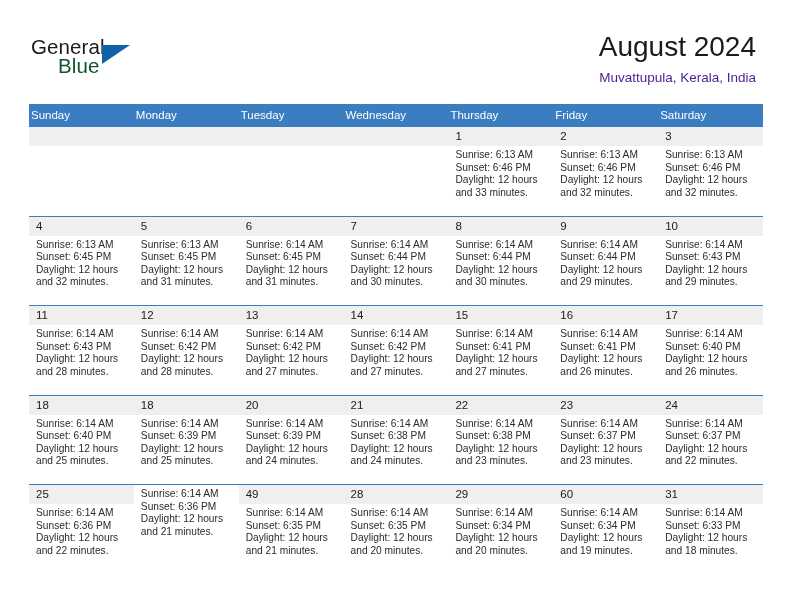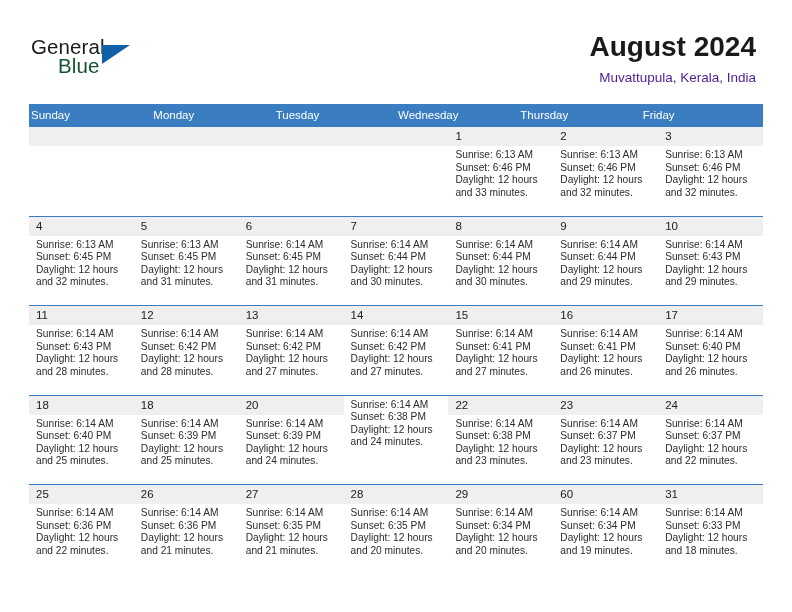--- a/index.html
+++ b/index.html
@@ -67,21 +67,21 @@
   }
 
   .title-block {
     position: absolute;
     right: 36px;
     top: 30px;
     text-align: right;
   }
   .cal-title {
     font-size: 28px;
-    font-weight: bold;
+    font-weight: normal;
     color: #1a1a1a;
     line-height: 34px;
     white-space: nowrap;
   }
   .cal-subtitle {
     margin-top: 5px;
     font-size: 13.5px;
     color: #4c1d95;
     line-height: 17px;
     white-space: nowrap;
@@ -169,20 +169,21 @@
   </div>
 
   <div class="calendar">
     <div class="weekdays">
       <div class="weekday">Sunday</div>
       <div class="weekday">Monday</div>
       <div class="weekday">Tuesday</div>
       <div class="weekday">Wednesday</div>
       <div class="weekday">Thursday</div>
       <div class="weekday">Friday</div>
+      <div class="weekday">Saturday</div>
     </div>
 
     <div class="week">
       <div class="day empty">
         <div class="day-num-band">
             <span class="day-num"></span>
           </div>
         <div class="day-info">
           <div></div>
           <div></div>
@@ -446,20 +447,23 @@
             <span class="day-num">20</span>
           </div>
         <div class="day-info">
           <div>Sunrise: 6:14 AM</div>
           <div>Sunset: 6:39 PM</div>
           <div>Daylight: 12 hours</div>
           <div>and 24 minutes.</div>
         </div>
       </div>
       <div class="day">
+        <div class="day-num-band">
+            <span class="day-num">21</span>
+          </div>
         <div class="day-info">
           <div>Sunrise: 6:14 AM</div>
           <div>Sunset: 6:38 PM</div>
           <div>Daylight: 12 hours</div>
           <div>and 24 minutes.</div>
         </div>
       </div>
       <div class="day">
         <div class="day-num-band">
             <span class="day-num">22</span>
@@ -501,33 +505,30 @@
             <span class="day-num">25</span>
           </div>
         <div class="day-info">
           <div>Sunrise: 6:14 AM</div>
           <div>Sunset: 6:36 PM</div>
           <div>Daylight: 12 hours</div>
           <div>and 22 minutes.</div>
         </div>
       </div>
       <div class="day">
-        <div class="day-num-band">
-            <span class="day-num">26</span>
-          </div>
         <div class="day-info">
           <div>Sunrise: 6:14 AM</div>
           <div>Sunset: 6:36 PM</div>
           <div>Daylight: 12 hours</div>
           <div>and 21 minutes.</div>
         </div>
       </div>
       <div class="day">
         <div class="day-num-band">
-            <span class="day-num">27</span>
+            <span class="day-num">49</span>
           </div>
         <div class="day-info">
           <div>Sunrise: 6:14 AM</div>
           <div>Sunset: 6:35 PM</div>
           <div>Daylight: 12 hours</div>
           <div>and 21 minutes.</div>
         </div>
       </div>
       <div class="day">
         <div class="day-num-band">

